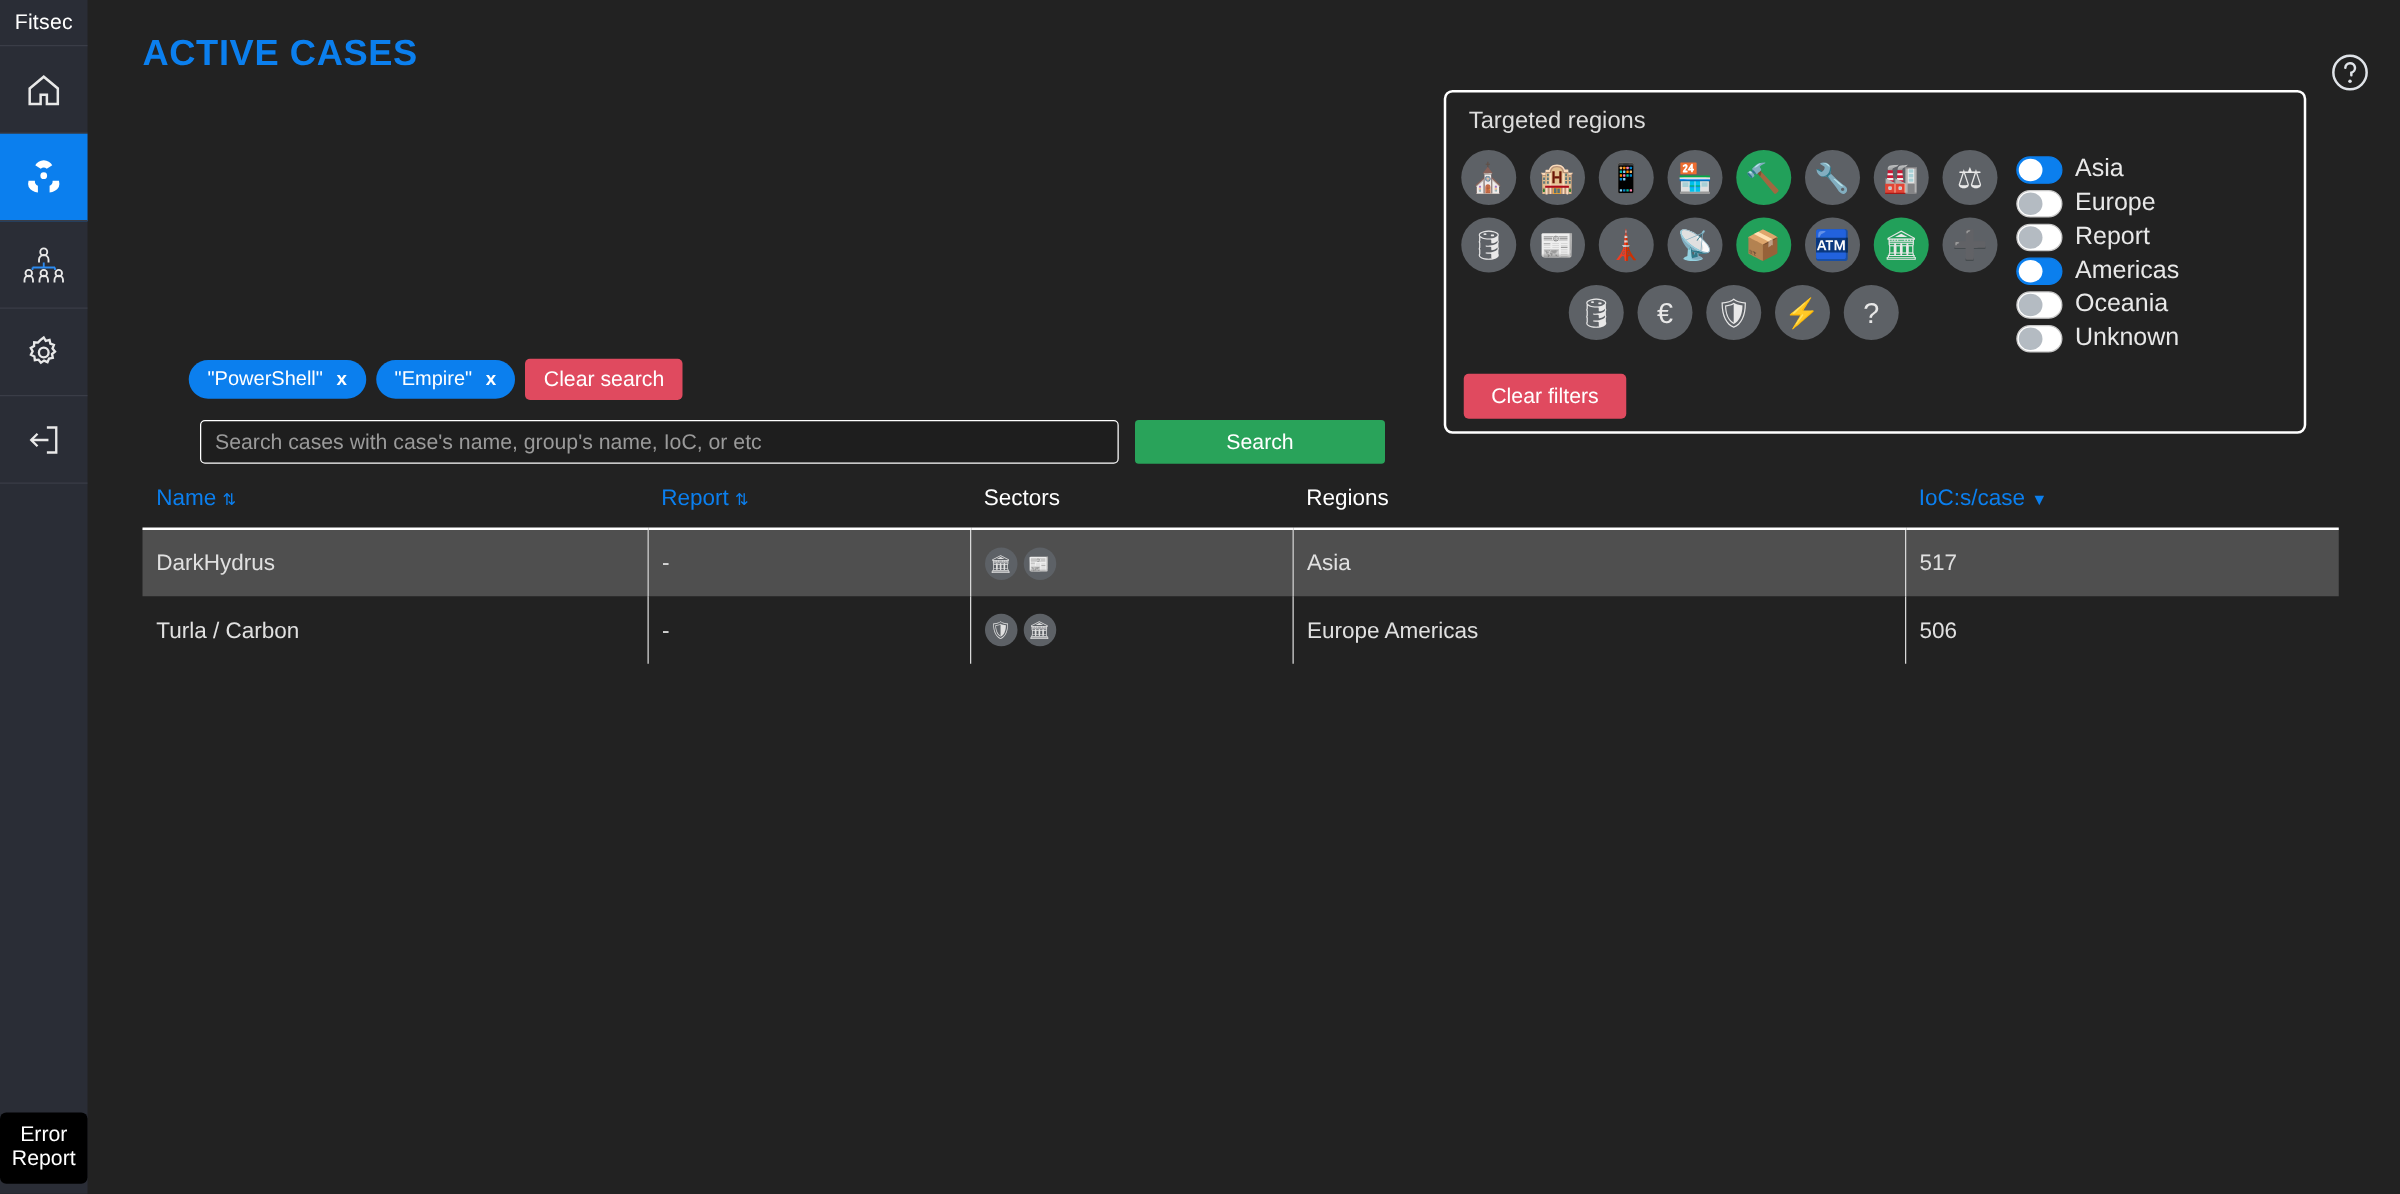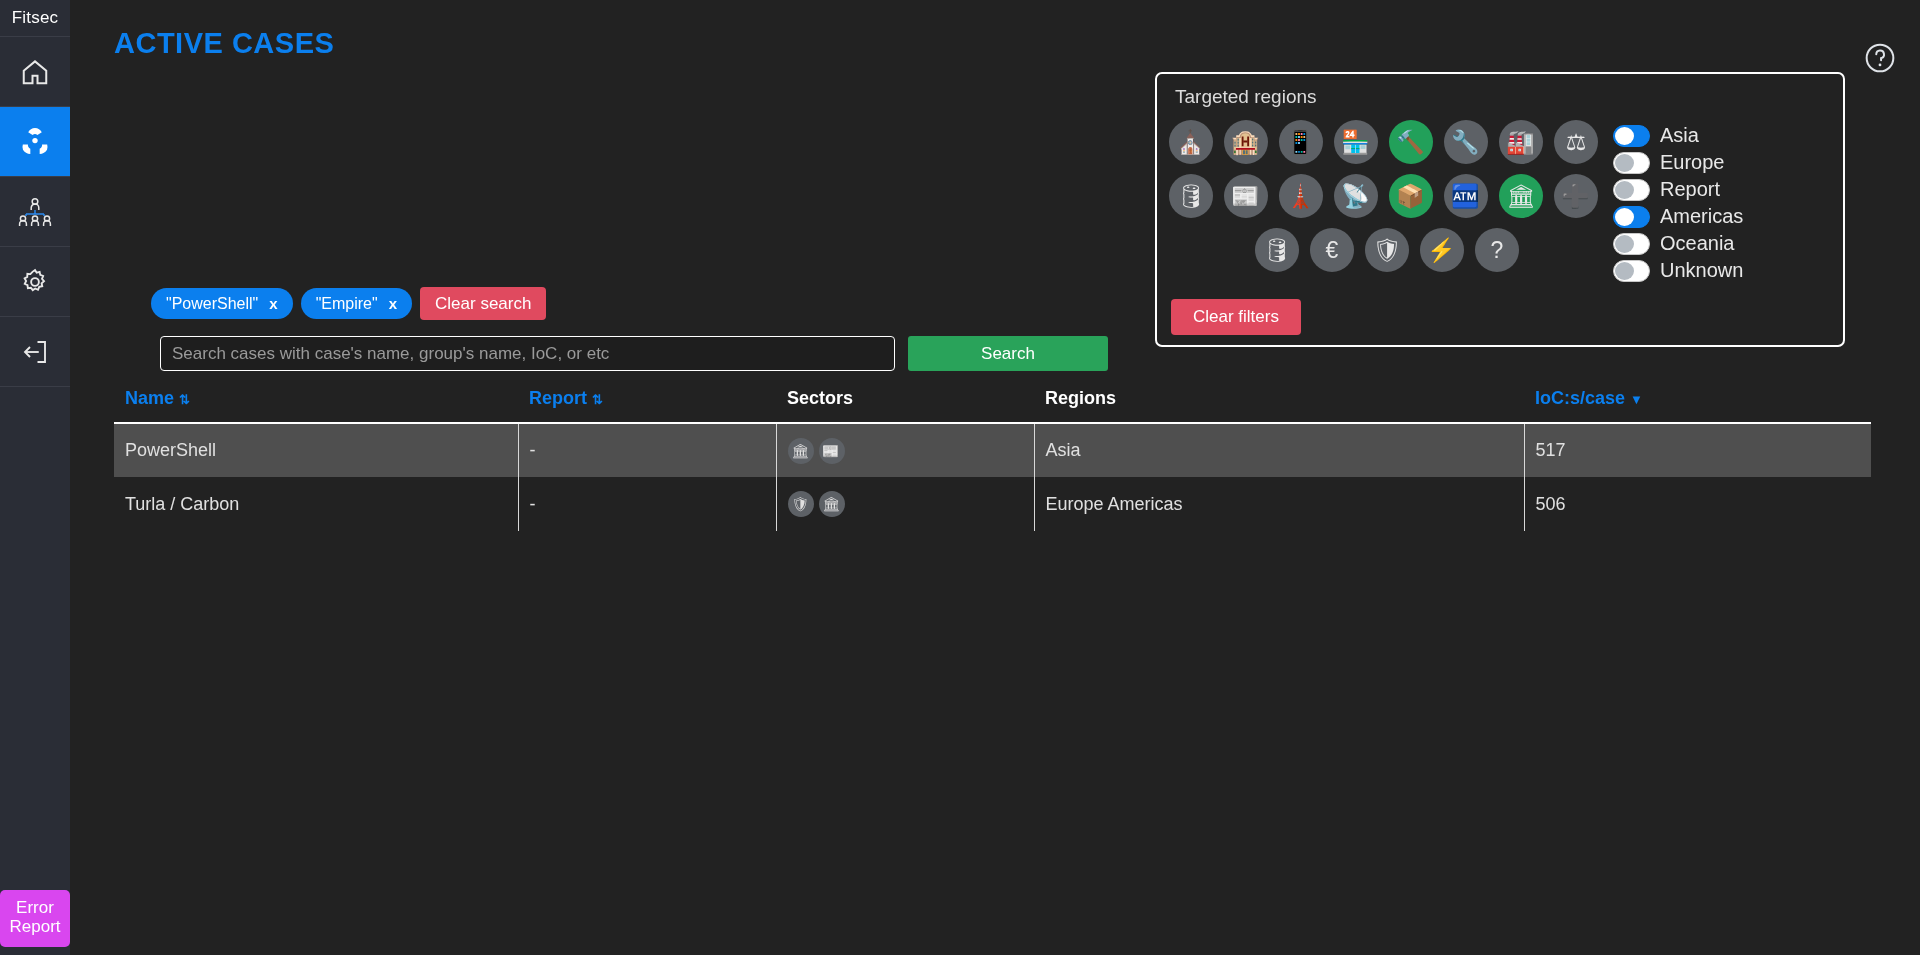--- a/index.html
+++ b/index.html
@@ -29,21 +29,21 @@
     height: 70px;
     display: flex; align-items: center; justify-content: center;
     border-bottom: 1px solid #3a3d47;
     cursor: pointer;
   }
   .nav-item.active { background: #0b7fee; }
   .nav-item svg { display: block; }
   .err-btn {
     position: absolute; left: 0; bottom: 8px;
     width: 70px;
-    background: #d946ef; color: #fff;
+    background: #000000; color: #fff;
     font-size: 17px; line-height: 1.15;
     text-align: center;
     padding: 8px 2px 10px 2px;
     border-radius: 5px;
     cursor: pointer;
   }
 
   
   #page-title {
     position: absolute; left: 114px; top: 27px;
@@ -156,21 +156,21 @@
     font-family: "Liberation Sans", sans-serif;
   }
 
   
   #cases-table {
     position: absolute; left: 114px; top: 382px;
     width: 1757px;
     border-collapse: collapse;
   }
   #cases-table th {
-    text-align: left; font-size: 18px; font-weight: bold;
+    text-align: left; font-size: 18px; font-weight: normal;
     padding: 6px 0 13px 11px;
     border-bottom: 2px solid #ffffff;
   }
   #cases-table th.sortable { color: #0b7fee; }
   #cases-table th.plain { color: #ffffff; }
   #cases-table td {
     font-size: 18px; color: #e0e0e0;
     height: 54px; padding-left: 11px;
     vertical-align: middle;
     border-right: 1px solid #d8d8d8;
@@ -408,21 +408,21 @@
     <tr>
         <th class="sortable col-name"><span>Name</span><span class="sort-arrows">⇅</span></th>
         <th class="sortable col-group"><span>Report</span><span class="sort-arrows">⇅</span></th>
         <th class="plain col-sector"><span>Sectors</span></th>
         <th class="plain col-region"><span>Regions</span></th>
         <th class="sortable col-ioc"><span>IoC:s/case</span><span class="sort-arrows">▼</span></th>
       </tr>
   </thead>
   <tbody>
       <tr class="highlight">
-        <td class="col-name">PowerShell</td>
+        <td class="col-name">DarkHydrus</td>
         <td class="col-group">-</td>
         <td class="col-sector">
           <div class="cell-icons">
             <span class="cell-icon" style="font-size: 14px;">🏛</span>
             <span class="cell-icon" style="font-size: 14px;">📰</span>
           </div>
         </td>
         <td class="col-region">Asia</td>
         <td class="col-ioc">517</td>
       </tr>

